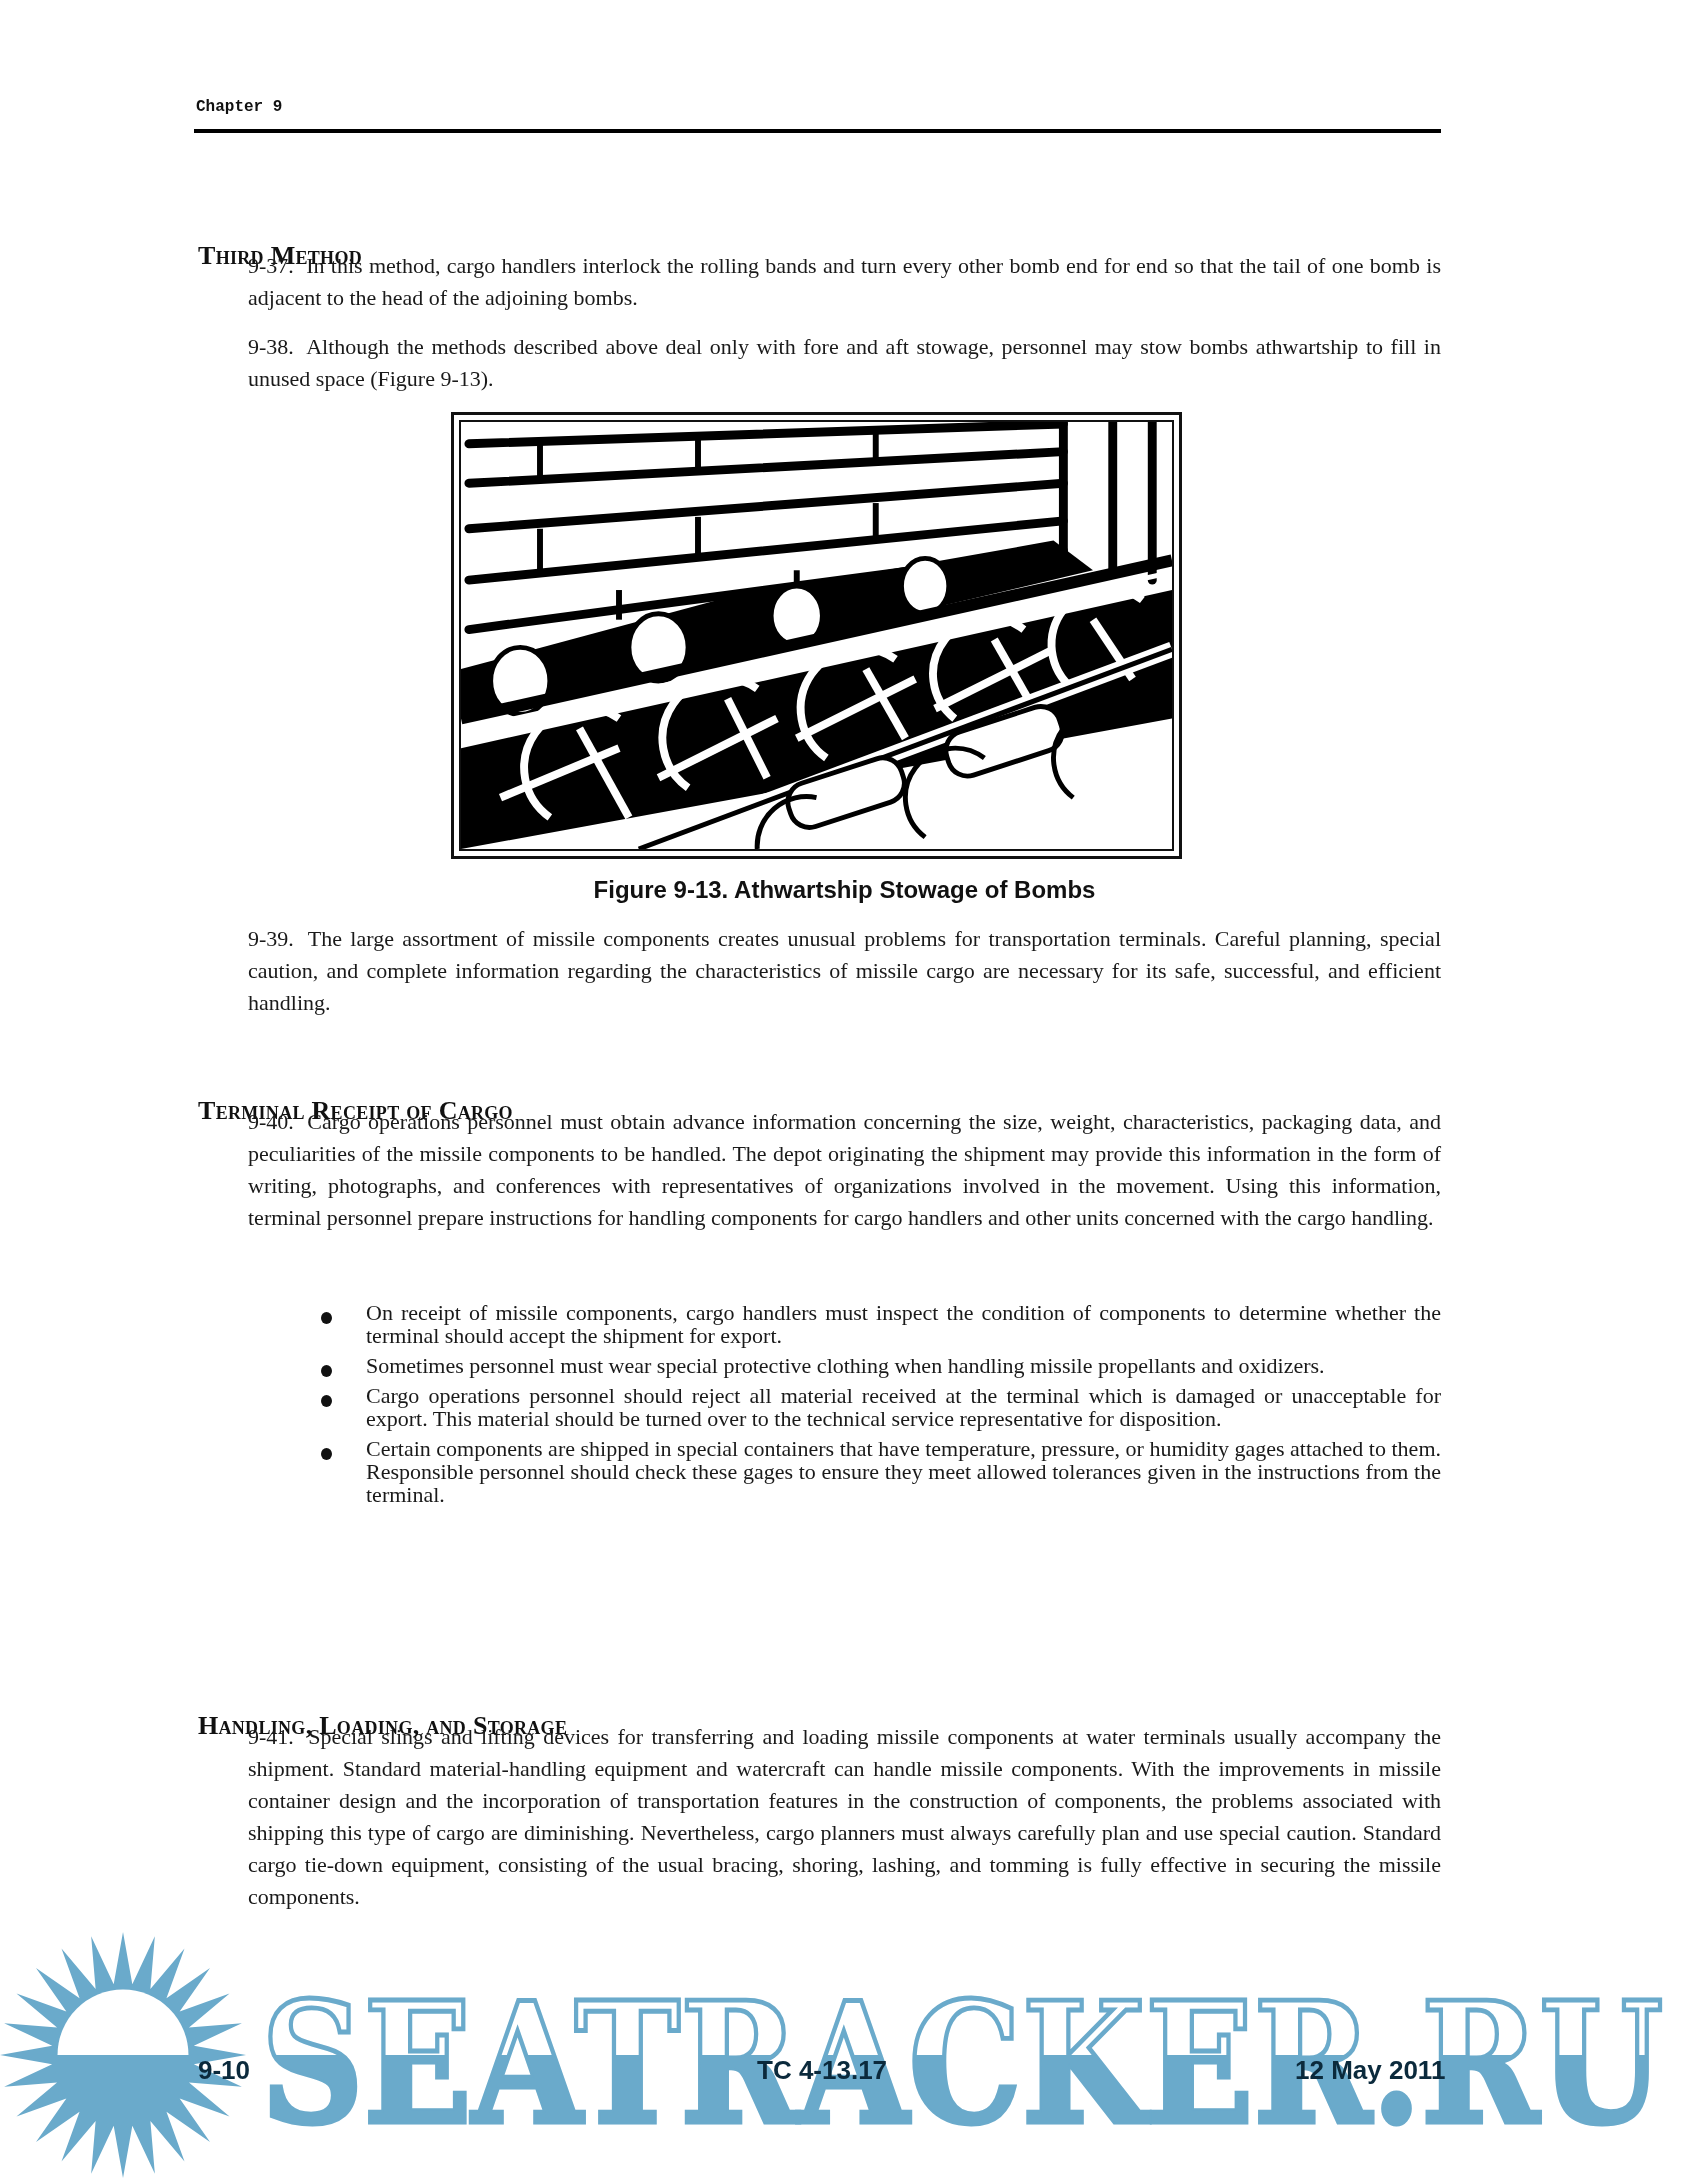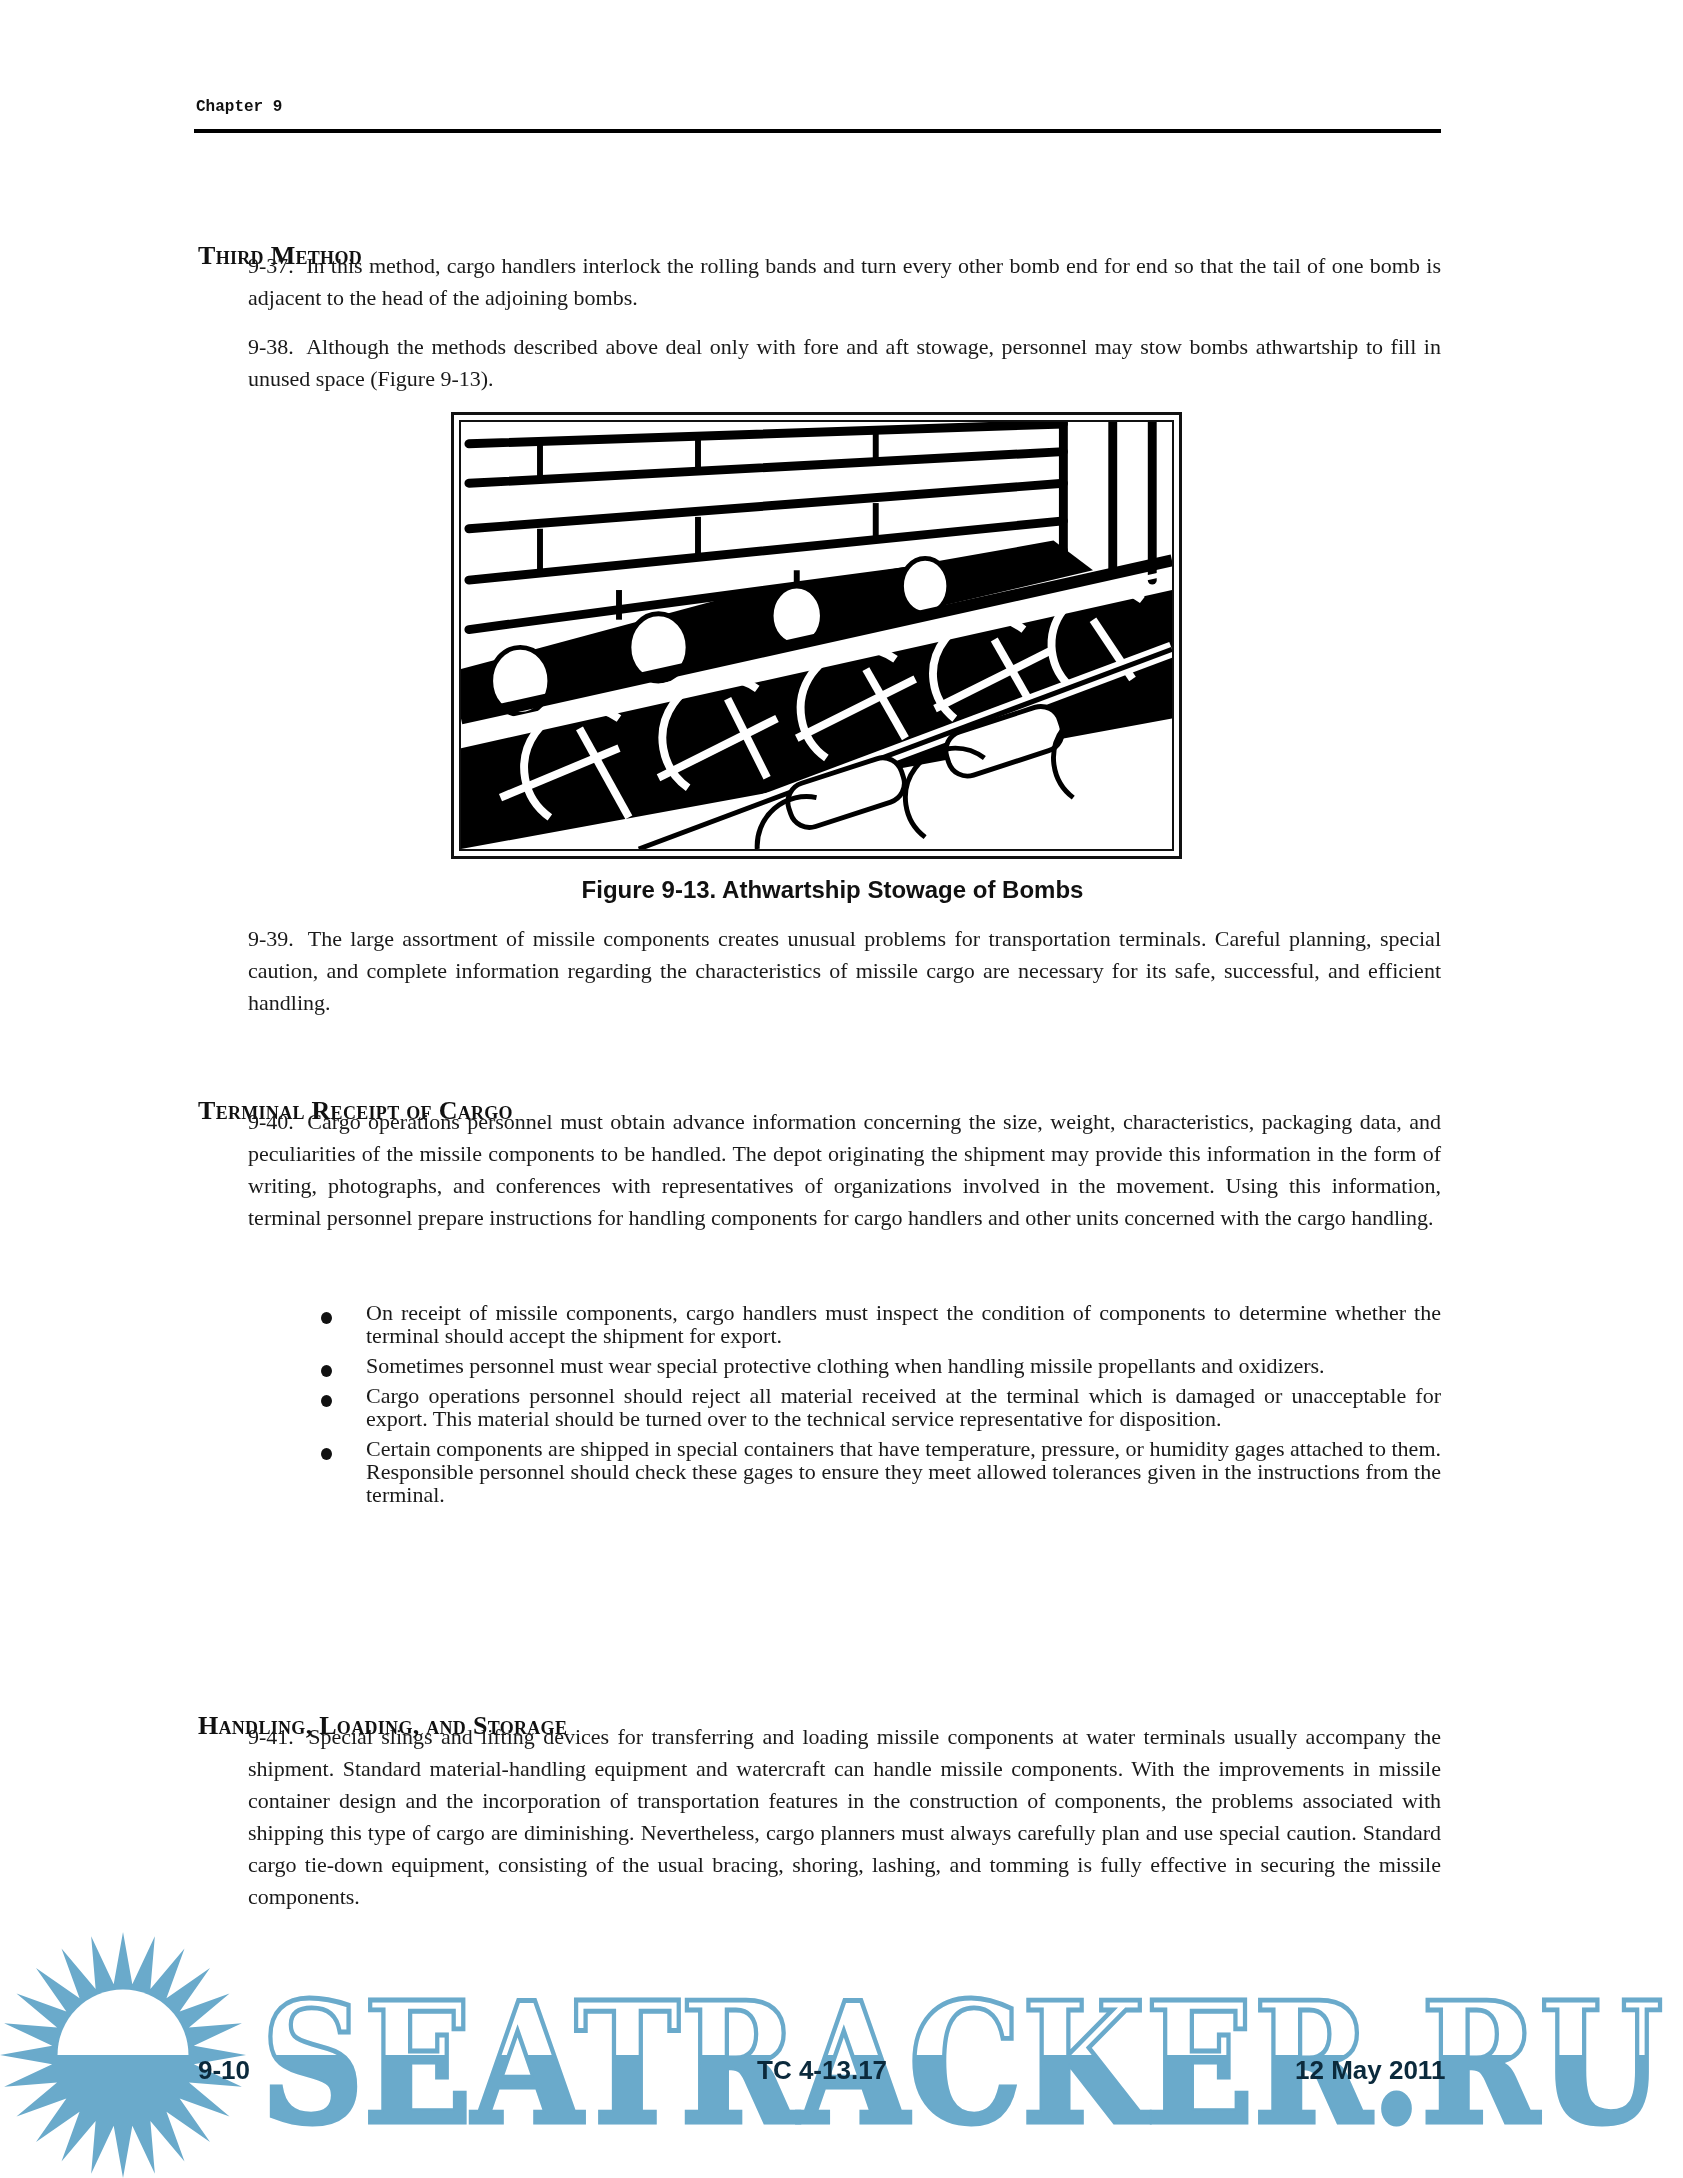--- a/index.html
+++ b/index.html
@@ -8,21 +8,21 @@
   .running-head { left:196px; top:98px; font-family:Liberation Mono, monospace; font-weight:bold; font-size:16px; color:#111; }
   .rule { left:194px; top:129px; width:1247px; height:4px; background:#000; }
   .sec-head { left:198px; font-family:"Liberation Serif", serif; font-weight:bold; font-size:26px; font-variant:small-caps; letter-spacing:0.3px; color:#111;margin-top:43px; }
   .para { left:248px; width:1193px; font-family:"Liberation Serif", serif; font-size:22px; line-height:32px; text-align:justify; color:#1a1a1a; }
   .para .num { margin-right:6px; }
   .bullets { left:315px; width:1126px; font-family:"Liberation Serif", serif; font-size:22px; line-height:23px; color:#1a1a1a; margin:0; padding:0; list-style:none; }
   .bullets li { position:relative; padding-left:51px; text-align:justify; margin-bottom:7px; }
   .bullets li .dot { position:absolute; left:6px; top:11px; width:11px; height:12px; border-radius:50%; background:#111; }
   .figure-frame { left:451px; top:412px; width:731px; height:447px; border:3px solid #111; box-sizing:border-box; padding:5px; background:#fff; }
   .figure-inner { width:100%; height:100%; border:2px solid #111; box-sizing:border-box; overflow:hidden; background:#fff; }
-  .caption { left:236px; width:1193px; top:876px; text-align:center; font-family:"Liberation Sans", sans-serif; font-weight:bold; font-size:24px; color:#111; }
+  .caption { left:248px; width:1193px; top:876px; text-align:center; font-family:"Liberation Sans", sans-serif; font-weight:bold; font-size:24px; color:#111; }
   .footer { top:2055px; font-family:"Liberation Sans", sans-serif; font-weight:bold; font-size:26px; color:#0b2a3c; z-index:3; }
   .wm-sun { left:0; top:1931px; z-index:1; }
   .wm-text { left:259px; top:1976px; z-index:2; }
 </style>
 </head>
 <body>
 
 <div class="abs running-head">Chapter 9</div>
 <div class="abs rule"></div>
 

